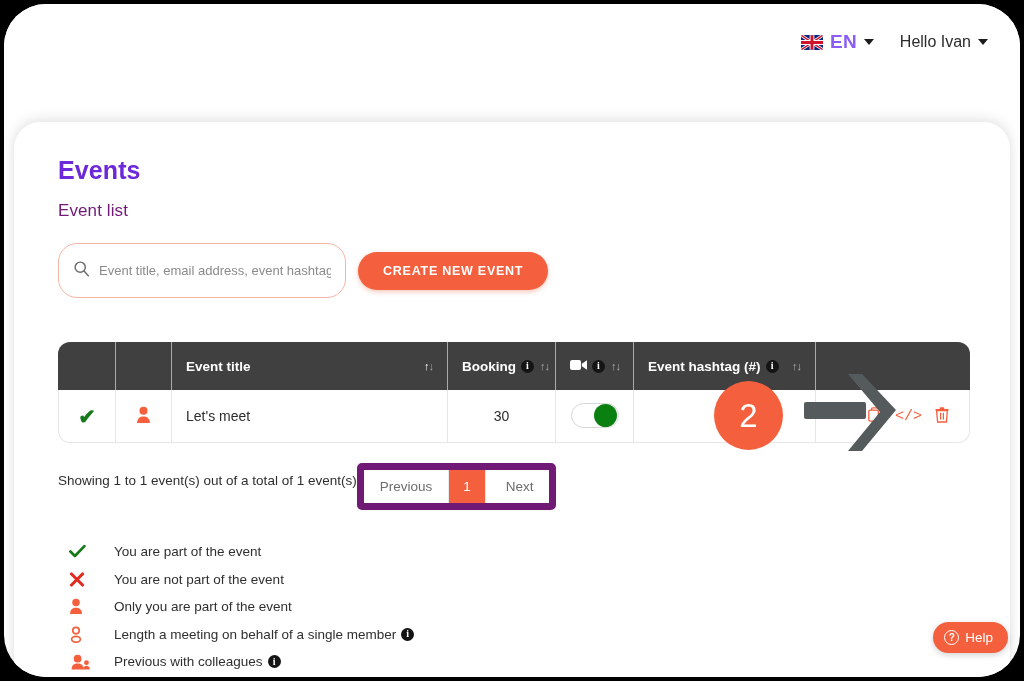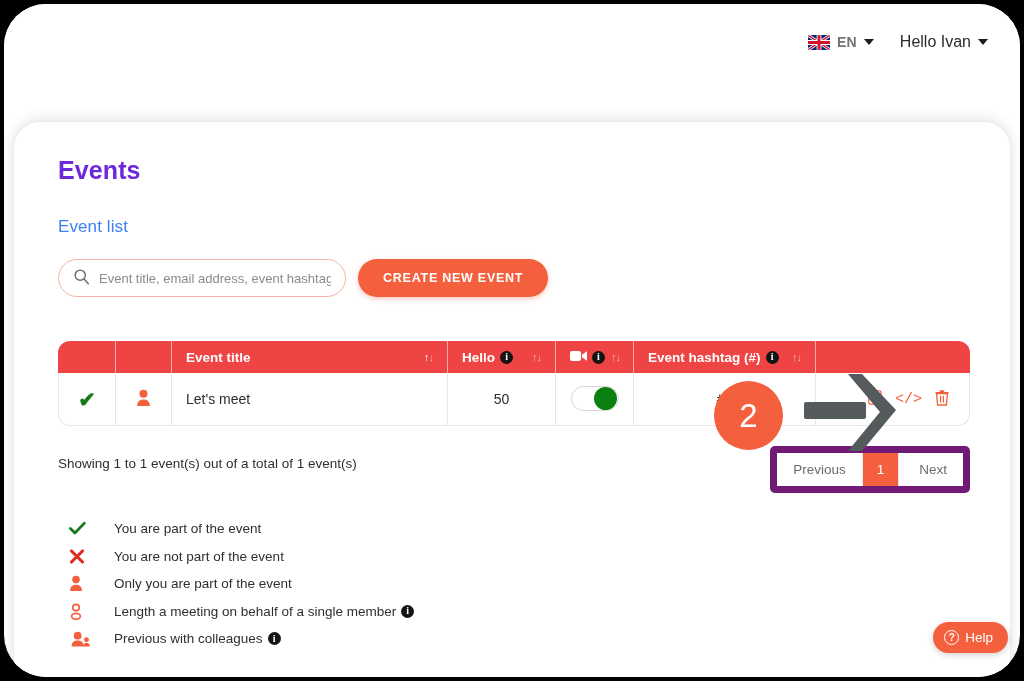--- a/index.html
+++ b/index.html
@@ -30,21 +30,21 @@
     padding-right: 32px;
     gap: 26px;
   }
   .topitem { display: flex; align-items: center; gap: 7px; cursor: pointer; }
   .flag {
     width: 22px; height: 15px; border-radius: 2px;
     display: inline-block; position: relative; overflow: hidden;
     background: #2b3a8f;
   }
   .flag svg { display: block; }
-  .lang-label { font-size: 14px; font-weight: bold; color: #737373; letter-spacing: .2px; text-align: center; }
+  .lang-label { font-size: 19px; font-weight: bold; color: #8b5cf6; letter-spacing: .2px; text-align: center; }
   .hello-label { font-size: 16px; color: #2b2b2b; }
   .caret {
     width: 0; height: 0;
     border-left: 5px solid transparent;
     border-right: 5px solid transparent;
     border-top: 6px solid #1c1c1c;
     display: inline-block;
   }
 
   
@@ -58,30 +58,30 @@
     padding: 34px 44px 0 44px;
   }
 
   .page-title {
     color: #6d28d9;
     font-size: 25px;
     font-weight: bold;
     letter-spacing: .1px;
   }
   .section-title {
-    color: #3b82f6;
+    color: #701a75;
     font-size: 17px;
-    margin-top: 32px;
+    margin-top: 16px;
     letter-spacing: .1px;
   }
 
   
   .search-row { display: flex; align-items: center; gap: 12px; margin-top: 22px; }
   .search-box {
-    width: 288px; height: 38px;
+    width: 288px; height: 55px;
     border: 1px solid #f6b5a4;
     border-radius: 19px;
     display: flex; align-items: center;
     padding: 0 14px; gap: 9px;
     background: #fff;
   }
   .search-box .mag { flex: 0 0 auto; }
   .search-box input {
     border: none; outline: none;
     font-family: "Liberation Sans", sans-serif;
@@ -101,23 +101,23 @@
     font-weight: bold;
     letter-spacing: .75px;
     cursor: pointer;
     box-shadow: 0 2px 5px rgba(244,96,62,0.35);
   }
 
   
   .table-wrap { margin-top: 44px; width: 912px; }
   table { border-collapse: separate; border-spacing: 0; width: 100%; table-layout: fixed; }
   thead th {
-    background: #ef4444;
+    background: #404040;
     color: #ffffff;
-    height: 32px;
+    height: 48px;
     font-size: 13.5px;
     font-weight: bold;
     text-align: center;
     padding: 0 14px;
     border-right: 1px solid rgba(255,255,255,0.55);
     vertical-align: middle;
     white-space: nowrap;
   }
   thead th:last-child { border-right: none; }
   thead th:first-child { border-top-left-radius: 12px; }
@@ -171,35 +171,35 @@
   .toggle .knob {
     width: 23px; height: 23px; border-radius: 50%;
     background: #0a8011;
   }
   .act-icons { display: flex; align-items: center; justify-content: flex-end; gap: 13px; padding-right: 6px; }
   .icon-code { color: #f4603e; font-size: 15px; font-family: "Liberation Mono", monospace; cursor: pointer; }
   .icon-trash { cursor: pointer; }
   .icon-dup { cursor: pointer; }
 
   
-  .footer-row { margin-top: 20px; display: flex; align-items: flex-start; justify-content: space-between; width: 912px; }
+  .footer-row { margin-top: 20px; display: flex; align-items: flex-start; justify-content: flex-start; width: 912px; }
   .showing { font-size: 13.5px; color: #2f2f2f; padding-top: 10px; }
   .pager {
     display: flex; border: 7px solid #701a75; border-radius: 5px; overflow: hidden;
     background: #fff; box-shadow: 0 1px 2px rgba(0,0,0,0.04);
   }
   .pager div {
     padding: 9px 16px; font-size: 13.5px; color: #6d6d6d; cursor: pointer;
     border-right: 1px solid #e9e9e9;
   }
   .pager div:last-child { border-right: none; padding-left: 20px; }
   .pager div.cur { background: #f4603e; color: #fff; padding-left: 14px; padding-right: 14px; }
 
   
-  .legend { margin-top: 22px; }
+  .legend { margin-top: 28px; }
   .legend-row { display: flex; align-items: center; height: 27.5px; gap: 0; }
   .legend-ico { width: 56px; display: flex; justify-content: flex-start; padding-left: 11px; }
   .legend-txt { font-size: 13.5px; color: #2f2f2f; display: flex; align-items: center; gap: 5px; }
 
   
   #help {
     position: absolute;
     right: 12px; bottom: 24px;
     background: #f4603e;
     color: #fff;
@@ -299,21 +299,21 @@
               <div class="th-inner">
                 <span class="th-left">
                   <span>Event title</span>
                 </span>
                 <span class="sorter active"><span class="up">↑</span><span class="dn">↓</span></span>
               </div>
             </th>
             <th>
               <div class="th-inner">
                 <span class="th-left">
-                  <span>Hello</span>
+                  <span>Booking</span>
                   <span class="info-dot">i</span>
                 </span>
                 <span class="sorter dim"><span class="up">↑</span><span class="dn">↓</span></span>
               </div>
             </th>
             <th>
               <div class="th-inner">
                 <span class="th-left">
                   <span>
                     <svg width="17" height="12" viewBox="0 0 20 14">
@@ -345,21 +345,21 @@
             </td>
             <td>
               <span>
                 <svg width="15" height="18" viewBox="0 0 16 19">
                   <circle cx="8" cy="5" r="4.3" fill="#f4603e"></circle>
                   <path d="M1.2,18 C1.2,12.9 4.3,11 8,11 C11.7,11 14.8,12.9 14.8,18 Z" fill="#f4603e"></path>
                 </svg>
               </span>
             </td>
             <td class="left">Let's meet</td>
-            <td>50</td>
+            <td>30</td>
             <td>
               <span class="toggle">
                 <span class="knob"></span>
               </span>
             </td>
             <td>#d</td>
             <td>
               <div class="act-icons">
                 <span class="icon-dup">
                   <svg width="14" height="15" viewBox="0 0 14 15">

